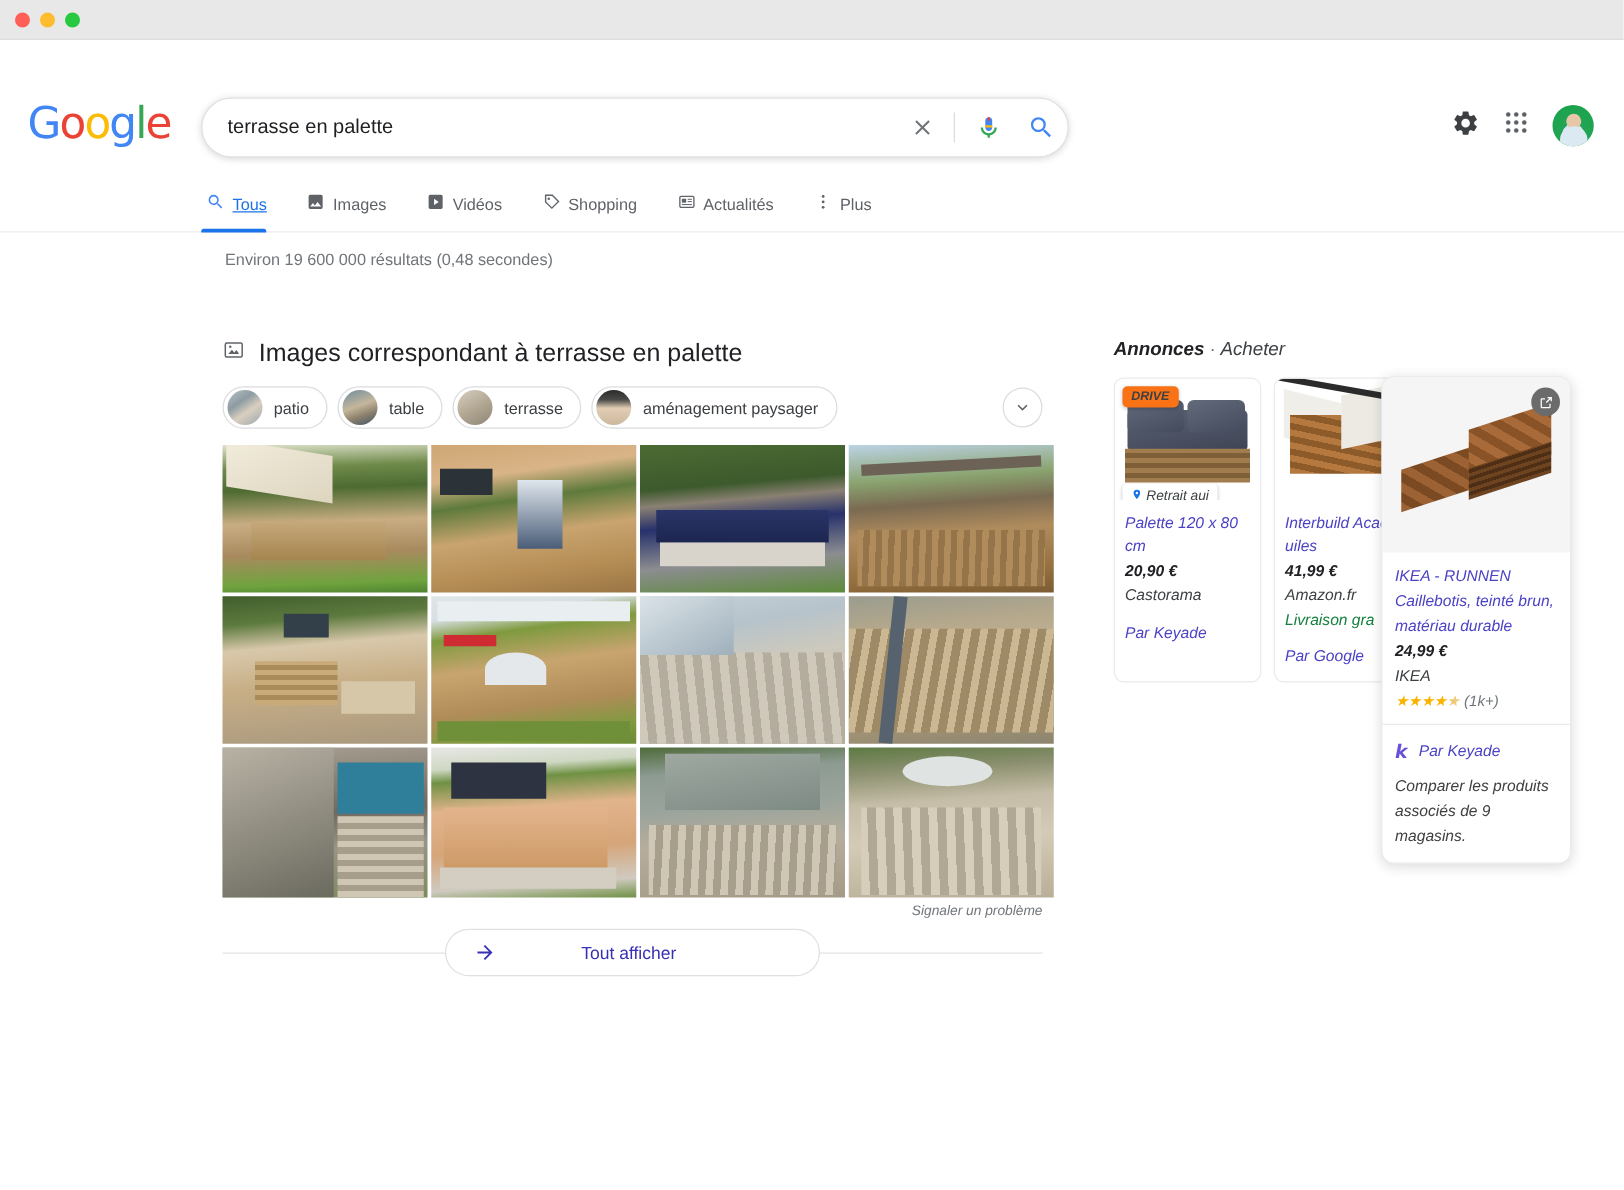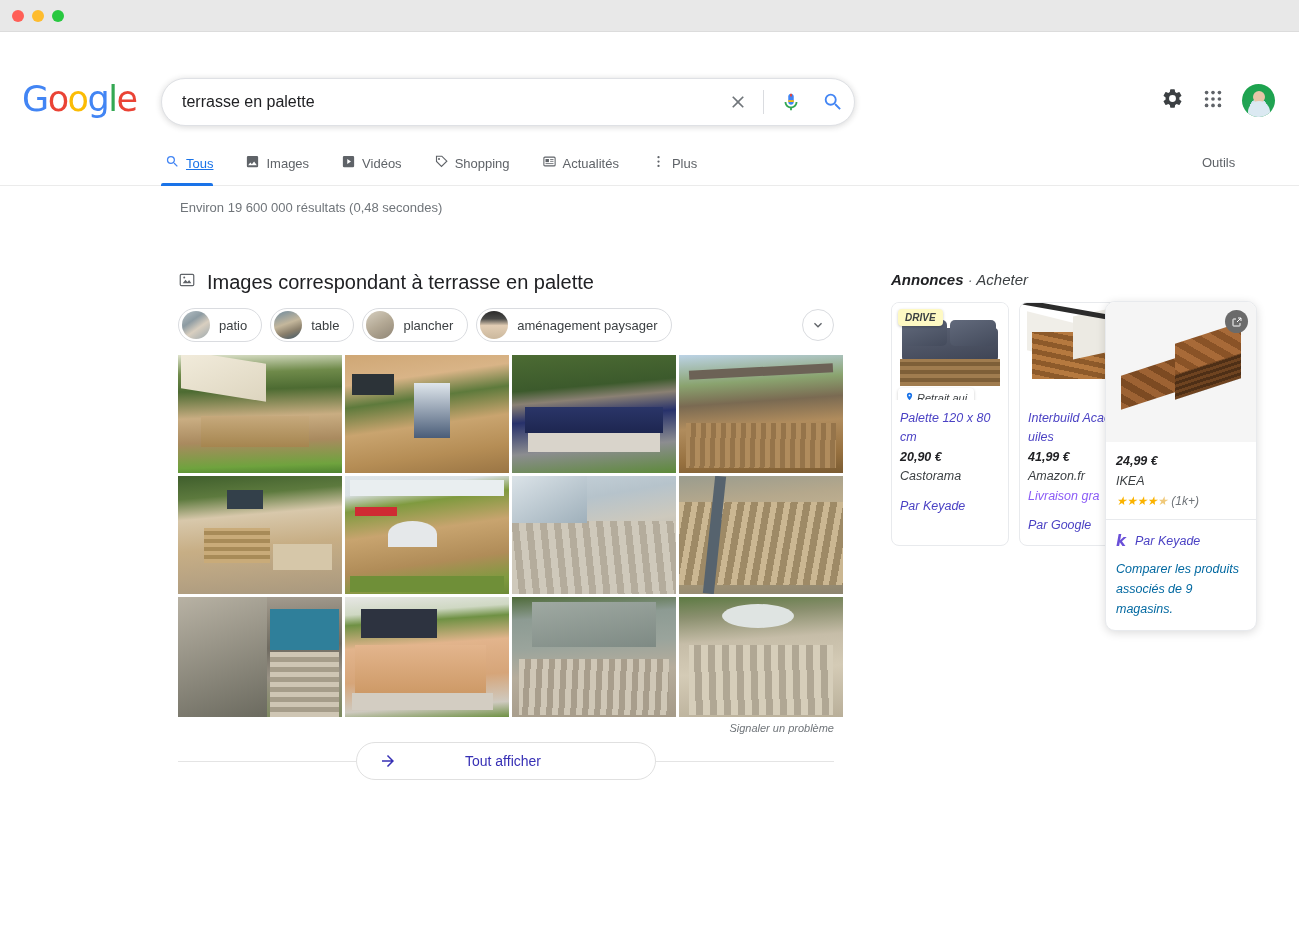--- a/index.html
+++ b/index.html
@@ -198,38 +198,38 @@
   #ads-track { display: flex; gap: 10px; position: relative; }
   .ad-card {
     width: 118px; flex: none;
     border: 1px solid #e8eaed; border-radius: 8px;
     background: #fff; overflow: hidden;
     cursor: pointer; position: relative;
   }
   .ad-img { height: 97px; position: relative; overflow: hidden; background: #fff; }
   #drive-badge {
     position: absolute; left: 6px; top: 6px; z-index: 3;
-    background: #fef9c3; border-radius: 4px;
+    background: #f97316; border-radius: 4px;
     font-size: 10px; font-weight: 700; color: #3c4043;
     padding: 3px 7px;
     box-shadow: 0 1px 3px rgba(0,0,0,.22);
   }
   #pickup-badge {
     position: absolute; left: 6px; bottom: -7px; z-index: 3;
     background: #fff; border-radius: 4px;
     font-size: 11px; color: #3c4043;
     padding: 3px 7px; white-space: nowrap;
     box-shadow: 0 1px 3px rgba(0,0,0,.22);
     display: flex; align-items: center; gap: 3px;
   }
   .ad-body { padding: 9px 8px 10px 8px; font-size: 12.5px; line-height: 1.55; }
   .ad-title { color: #4b42c4; }
   .ad-price { color: #202124; font-weight: 700; }
   .ad-merchant { color: #3c4043; }
-  .ad-shipping { color: #8b5cf6; }
+  .ad-shipping { color: #15803d; }
   .ad-provider { color: #4b42c4; margin-top: 10px; }
 
   
   #ad-featured-card {
     position: absolute; left: 214px; top: -1px;
     width: 152px;
     background: #fff;
     border: 1px solid #e8eaed; border-radius: 10px;
     box-shadow: 0 2px 10px rgba(0,0,0,.14);
     overflow: hidden; z-index: 10; cursor: pointer;
@@ -252,21 +252,21 @@
   #featured-rating { display: flex; align-items: center; gap: 4px; margin-top: 1px; }
   #stars { color: #fbb300; font-size: 12px; letter-spacing: -0.5px; }
   #rating-count { color: #70757a; font-size: 12px; }
   #featured-footer {
     border-top: 1px solid #e8eaed;
     padding: 9px 10px 11px 10px;
     font-size: 12.5px; line-height: 1.6;
   }
   #featured-provider { display: flex; align-items: center; gap: 9px; color: #4b42c4; margin-bottom: 6px; }
   #keyade-logo { color: #6a4fd8; font-weight: 700; font-size: 15px; font-family: "DejaVu Sans", sans-serif; }
-  #featured-compare { color: #0369a1; }
+  #featured-compare { color: #404040; }
 </style>
 </head>
 <body>
 
 <div id="window-titlebar">
   <div class="traffic-light tl-red"></div>
   <div class="traffic-light tl-yellow"></div>
   <div class="traffic-light tl-green"></div>
 </div>
 
@@ -373,23 +373,20 @@
     <div class="nav-tab">
       <span>
         <svg width="15" height="15" viewBox="0 0 24 24" fill="#5f6368">
             <circle cx="12" cy="5" r="1.8"></circle>
             <circle cx="12" cy="12" r="1.8"></circle>
             <circle cx="12" cy="19" r="1.8"></circle>
           </svg>
       </span>
       <span>Plus</span>
     </div>
-    <div id="tools-button">
-      <span>Outils</span>
-    </div>
   </div>
 
   <div id="result-stats">Environ 19 600 000 résultats (0,48 secondes)</div>
 
   <div id="content-area">
 
     <div id="images-module">
 
       <div id="images-module-title">
         <span>
@@ -406,21 +403,21 @@
         <div class="chip">
           <span class="chip-thumb" style="background-image:linear-gradient(145deg,#b9c4c9 0%,#8d9ba2 35%,#d9cfc0 60%,#9aa7ad 100%)"></span>
           <span>patio</span>
         </div>
         <div class="chip">
           <span class="chip-thumb" style="background-image:linear-gradient(160deg,#6e8a9e 0%,#c4b79c 45%,#8a7f6b 70%,#3e5668 100%)"></span>
           <span>table</span>
         </div>
         <div class="chip">
           <span class="chip-thumb" style="background-image:linear-gradient(150deg,#d6cfc0 0%,#b3a894 50%,#8f8575 100%)"></span>
-          <span>plancher</span>
+          <span>terrasse</span>
         </div>
         <div class="chip">
           <span class="chip-thumb" style="background-image:linear-gradient(180deg,#2b2b2b 0%,#4a4a48 28%,#e2cdb4 52%,#cbb89d 100%)"></span>
           <span>aménagement paysager</span>
         </div>
         <div id="chips-expand-button">
           <svg width="16" height="16" viewBox="0 0 24 24">
               <path fill="#5f6368" d="M7.4 8.6 12 13.2l4.6-4.6L18 10l-6 6-6-6z"></path>
             </svg>
         </div>
@@ -552,20 +549,21 @@
             <div style="position:absolute;left:10%;top:46%;width:40%;height:24%;background:repeating-linear-gradient(42deg,#9d6233 0 6px,#7c4a22 6px 12px);transform:skewY(-18deg);"></div>
             <div style="position:absolute;left:46%;top:22%;width:44%;height:30%;background:repeating-linear-gradient(42deg,#a86a38 0 6px,#8a5327 6px 12px);transform:skewY(-18deg);"></div>
             <div style="position:absolute;left:46%;top:44%;width:44%;height:18%;background:repeating-linear-gradient(0deg,#6e4320 0 3px,#4e2f16 3px 6px);transform:skewY(-18deg);"></div>
             <div id="external-link-icon">
               <svg width="12" height="12" viewBox="0 0 24 24">
                   <path fill="none" stroke="#ffffff" stroke-width="2" d="M14 4h6v6M20 4l-8 8M18 14v5a1 1 0 0 1-1 1H5a1 1 0 0 1-1-1V7a1 1 0 0 1 1-1h5"></path>
                 </svg>
             </div>
           </div>
           <div id="featured-body">
+            <div id="featured-title">IKEA - RUNNEN Caillebotis, teinté brun, matériau durable</div>
             <div id="featured-price">24,99 €</div>
             <div id="featured-merchant">IKEA</div>
             <div id="featured-rating">
               <span id="stars">★★★★<span style="color:#f0c97a">★</span></span>
               <span id="rating-count">(1k+)</span>
             </div>
           </div>
           <div id="featured-footer">
             <div id="featured-provider">
               <span id="keyade-logo">k</span>

